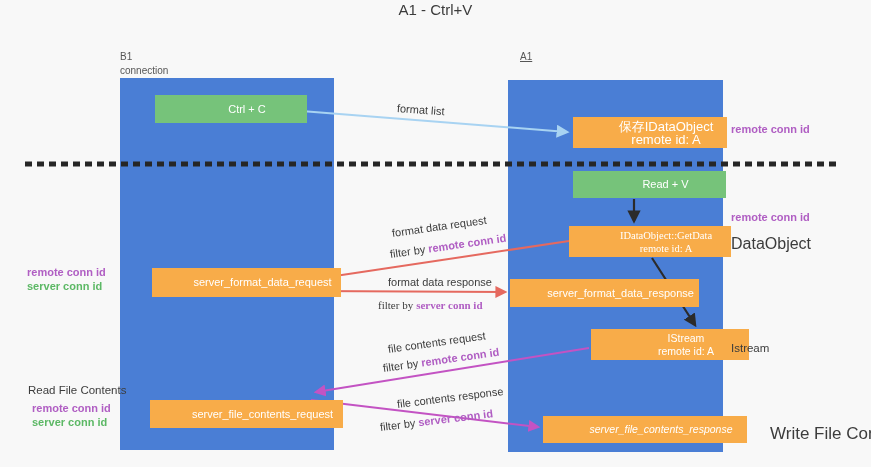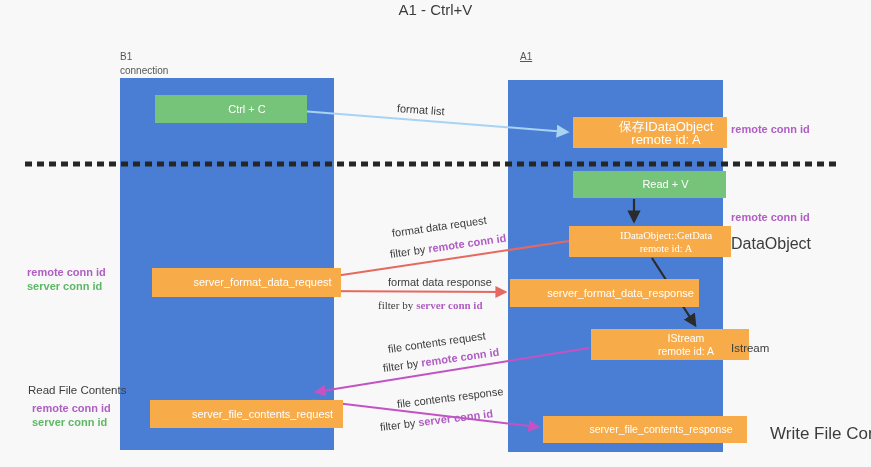--- a/index.html
+++ b/index.html
@@ -109,21 +109,21 @@
 
   <div class="node" style="left:591px;top:329px;width:126px;height:31px;font-size:10.5px;">
     <div>IStream</div>
     <div>remote id: A</div>
   </div>
 
   <div class="node" style="left:150px;top:383px;width:161px;height:28px;margin-top:17px;">
     <div>server_file_contents_request</div>
   </div>
 
-  <div class="node" style="left:543px;top:416px;width:172px;height:27px;font-size:10.5px;">
+  <div class="node" style="left:543px;top:416px;width:172px;height:27px;font-size:10.5px;font-style:italic;">
     <div>server_file_contents_response</div>
   </div>
 
   <div class="lbl rot-p4" style="left:397px;top:102px;">format list</div>
 
   <div class="lbl rot-n8" style="left:392px;top:227px;">format data request</div>
   <div class="lbl rot-n8" style="left:390px;top:248px;">
     <span class="filter-pre">filter by</span><span class="purple">remote conn id</span>
   </div>
 

